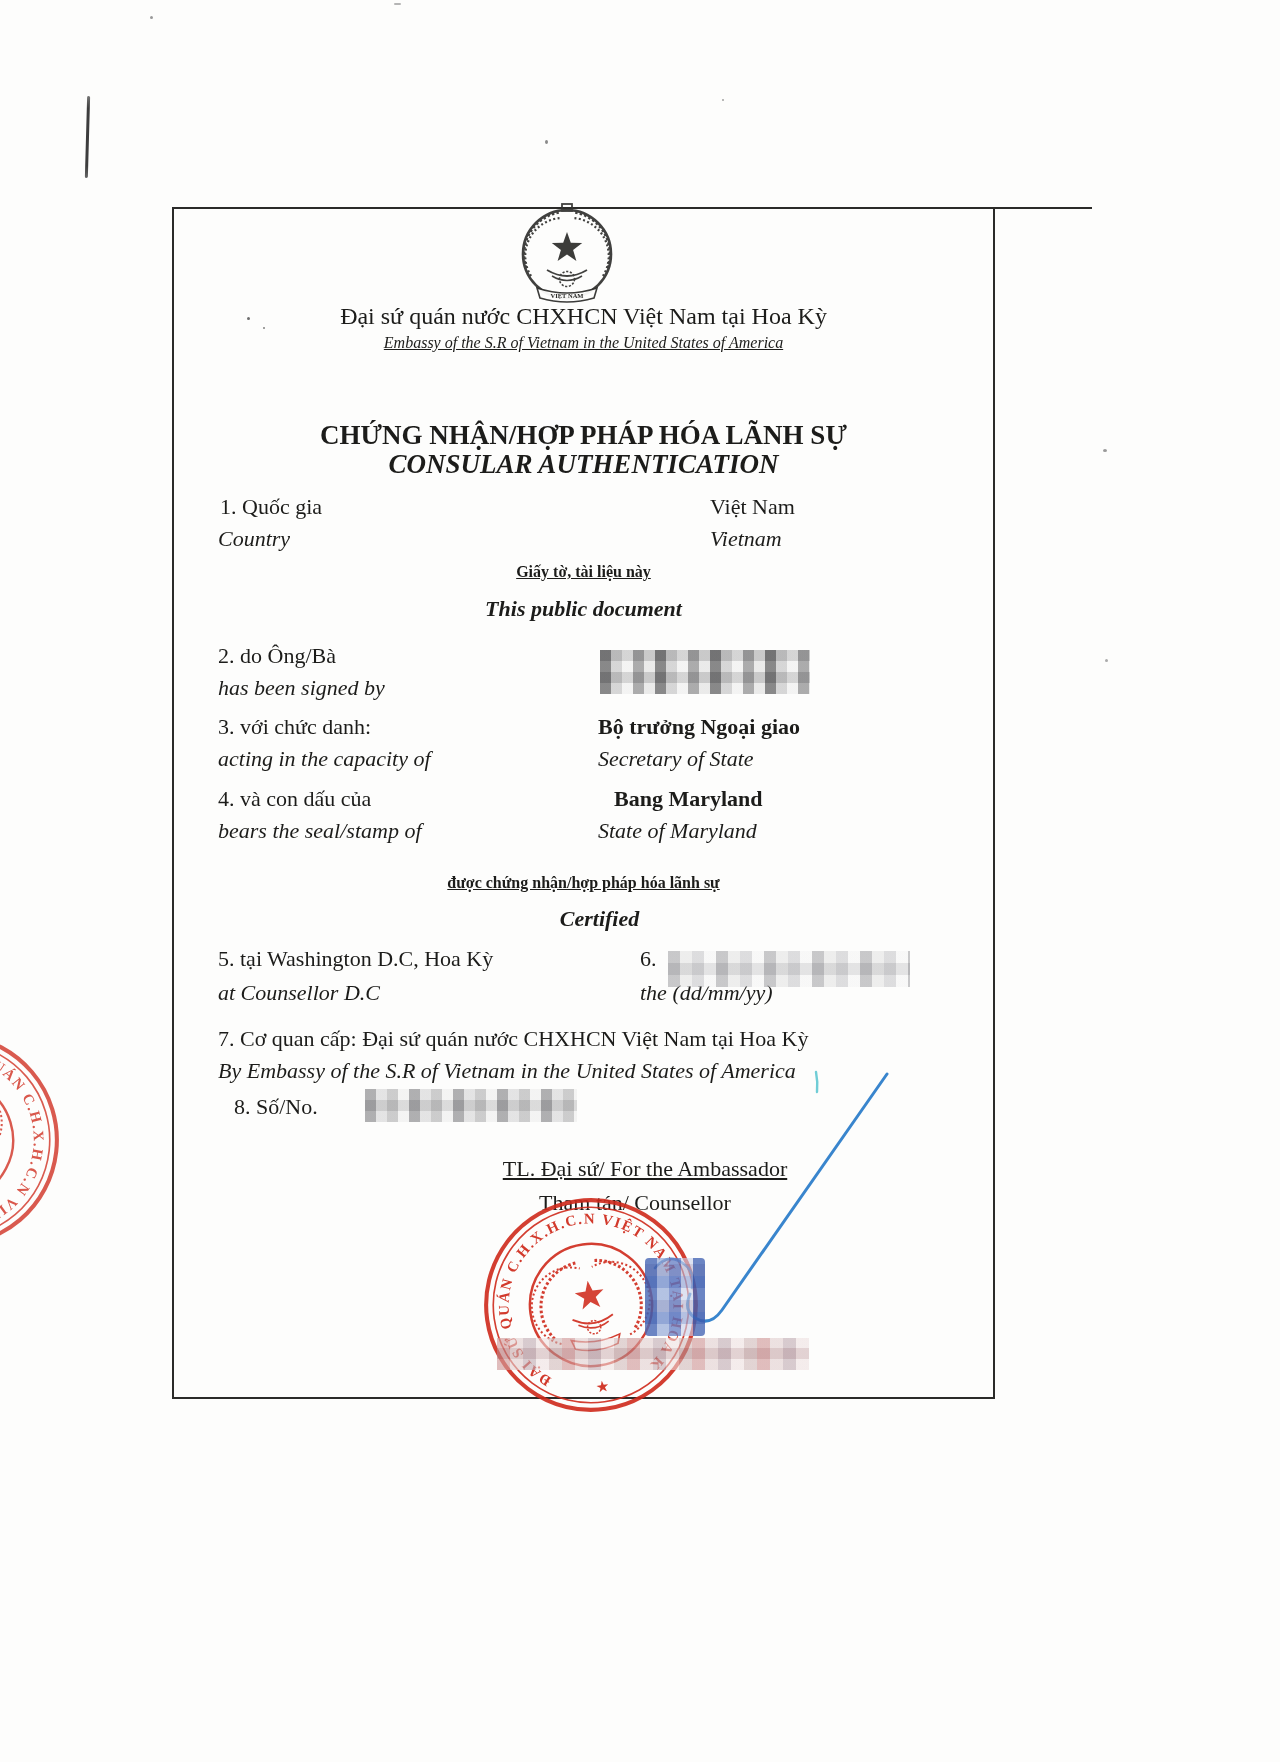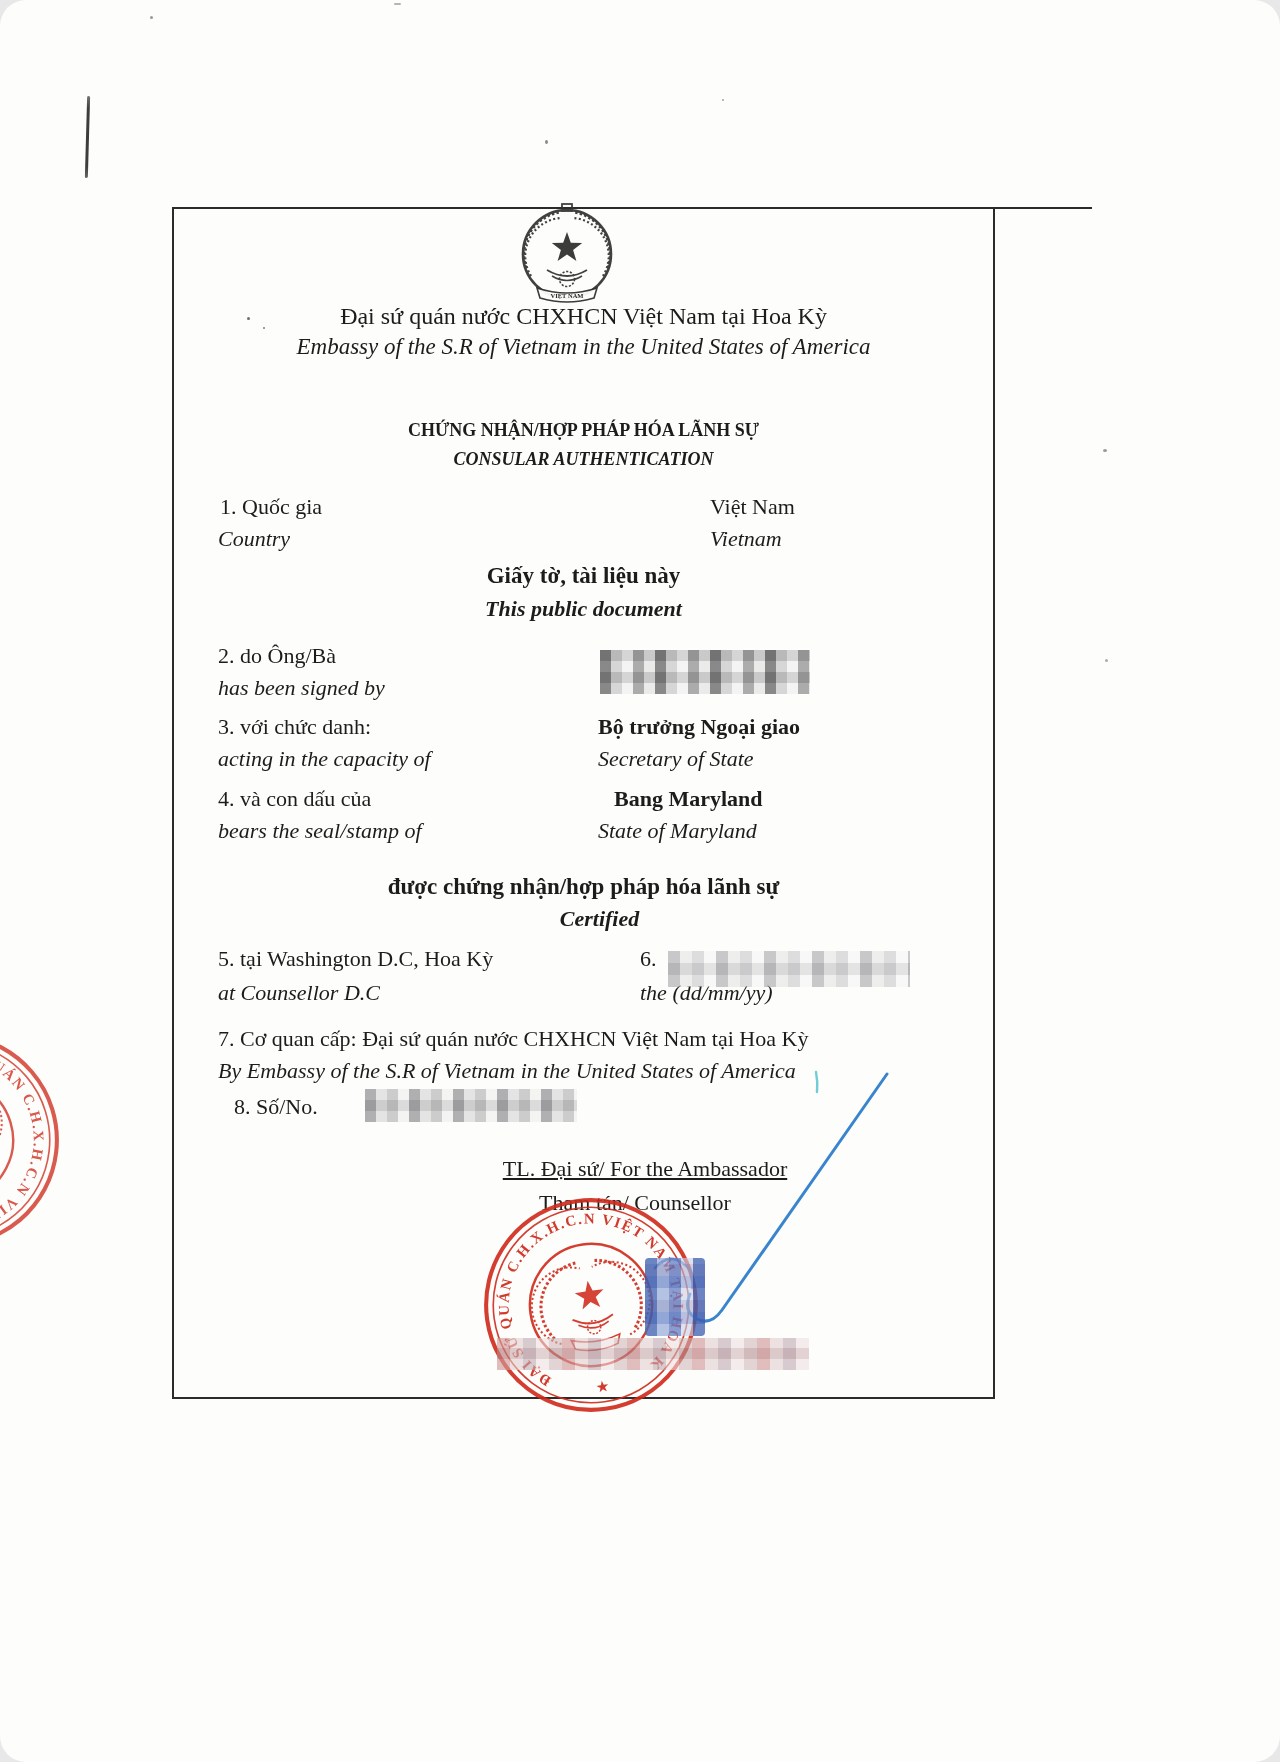--- a/index.html
+++ b/index.html
@@ -1,33 +1,33 @@
 <!DOCTYPE html>
 <html><head>
 <meta charset="utf-8">
 <style>
   html,body{margin:0;padding:0;background:#e8e8e8;}
   .canvas{
     position:relative;width:1280px;height:1762px;margin:0 auto;
     background:#fdfdfc;overflow:hidden;
-    font-family:"Liberation Serif","DejaVu Serif",serif;color:#1c1c1a;border-radius:26px;
+    font-family:"Liberation Serif","DejaVu Serif",serif;color:#1c1c1a;
   }
   .frame{
     position:absolute;left:172px;top:207px;width:823px;height:1192px;
     border:2px solid #2b2b29;box-sizing:border-box;
   }
   .t{position:absolute;white-space:nowrap;line-height:1.15;}
   .vi{font-style:normal;}
   .en{font-style:italic;}
   .b{font-weight:bold;}
   .bi{font-weight:bold;font-style:italic;}
   .ctr{left:172px;width:823px;text-align:center;}
   .fs22{font-size:22px;}
-  .fs21{font-size:18px;}
-  .fs23{font-size:23px;}
+  .fs21{font-size:27px;}
+  .fs23{font-size:16px;text-decoration:underline;}
   .fs24{font-size:24px;}
   
   .pix{position:absolute;image-rendering:pixelated;}
   .pix-dark{
     background:
       repeating-linear-gradient(90deg, rgba(40,40,42,.55) 0 11px, rgba(150,150,152,.38) 11px 22px, rgba(225,225,225,.35) 22px 33px, rgba(90,90,92,.5) 33px 44px, rgba(190,190,190,.3) 44px 55px),
       repeating-linear-gradient(0deg, rgba(255,255,255,.25) 0 11px, rgba(120,120,122,.35) 11px 22px);
   }
   .pix-light{
     background:

